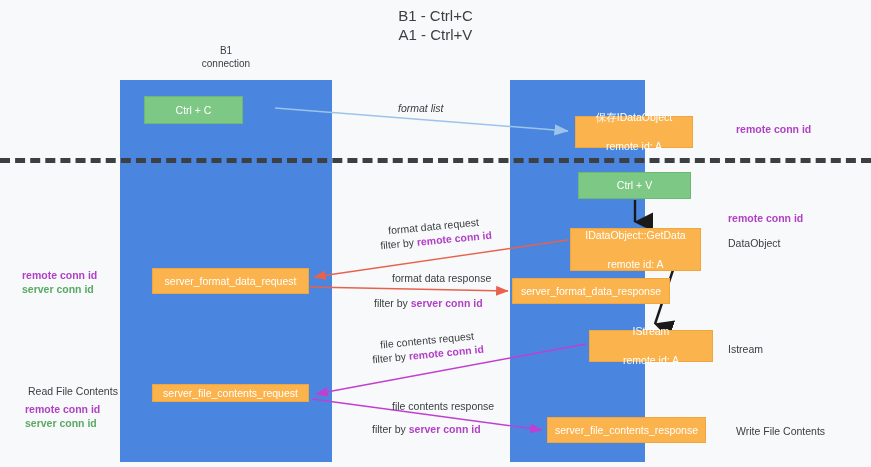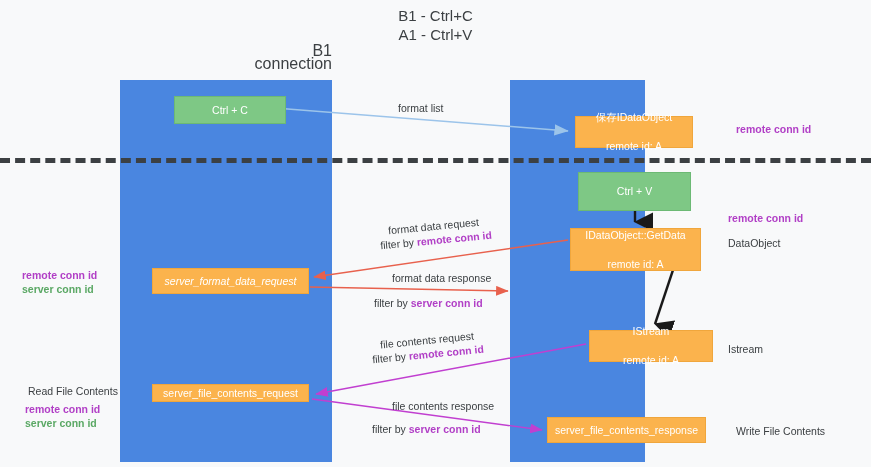--- a/index.html
+++ b/index.html
@@ -15,21 +15,21 @@
   .lane{position:absolute;background:#4a86e0;}
   #lane-b1{left:120px;top:80px;width:212px;height:382px;}
   #lane-a1{left:510px;top:80px;width:135px;height:382px;}
 
   
   #diagram-title{
     position:absolute;left:0;top:6px;width:871px;
     text-align:center;font-size:15px;color:#3c4043;line-height:19px;
   }
   .lane-head{
-    position:absolute;text-align:right;font-size:16px;
+    position:absolute;text-align:center;font-size:10px;
     color:#3c4043;line-height:13px;
   }
   #head-b1{left:120px;top:44px;width:212px;}
   #head-a1{left:510px;top:44px;width:212px;}
 
   
   #divider{
     position:absolute;left:0;top:158px;width:871px;height:0;
     border-top:5px dashed #3c4043;
   }
@@ -38,25 +38,25 @@
   .node{
     position:absolute;box-sizing:border-box;
     display:flex;flex-direction:column;align-items:center;justify-content:center;
     color:#fff;font-size:10.5px;line-height:13px;text-align:center;
   }
   .node.green{background:#7ec885;border:1px solid #6cb974;}
   .node.orange{background:#fbb košt;}
   .node.orange{background:#fbb košt;gap:16px;}
   .orange{background:#fbb34d;border:1px solid #f0a63c;}
 
-  #n-ctrlc{left:174px;top:96px;width:112px;height:28px;}
+  #n-ctrlc{left:144px;top:96px;width:99px;height:28px;}
   #n-idataobject{left:575px;top:116px;width:118px;height:32px;}
-  #n-ctrlv{left:578px;top:172px;width:113px;height:39px;}
+  #n-ctrlv{left:578px;top:172px;width:113px;height:27px;}
   #n-getdata{left:570px;top:228px;width:131px;height:43px;}
-  #n-fmtreq{left:152px;top:268px;width:157px;height:26px;font-style:italic;}
+  #n-fmtreq{left:152px;top:268px;width:157px;height:26px;}
   #n-fmtresp{left:512px;top:278px;width:158px;height:26px;}
   #n-istream{left:589px;top:330px;width:124px;height:32px;}
   #n-filereq{left:152px;top:384px;width:157px;height:18px;}
   #n-fileresp{left:547px;top:417px;width:159px;height:26px;text-align:center;}
 
   
   .side-label{position:absolute;font-size:10.5px;line-height:14px;}
   .purple{color:#b13fc6;font-weight:bold;}
   .green-txt{color:#5aa864;font-weight:bold;}
   .plain{color:#3c4043;}
@@ -65,21 +65,21 @@
   #lbl-remote-2{left:728px;top:211px;}
   #lbl-dataobject{left:728px;top:236px;}
   #lbl-istream{left:728px;top:342px;}
   #lbl-write{left:736px;top:424px;}
   #lbl-left-mid{left:22px;top:268px;text-align:left;}
   #lbl-read{left:28px;top:384px;}
   #lbl-left-bot{left:25px;top:402px;text-align:left;}
 
   
   .edge-label{position:absolute;font-size:10.5px;color:#3c4043;white-space:nowrap;}
-  #el-formatlist{left:398px;top:102px;}
+  #el-formatlist{left:398px;top:102px;font-style:italic;}
   #el-fdr1{left:388px;top:220px;transform:rotate(-5.5deg);}
   #el-fdr2{left:380px;top:234px;transform:rotate(-5.5deg);}
   #el-fdres1{left:392px;top:272px;}
   #el-fdres2{left:374px;top:297px;}
   #el-fcr1{left:380px;top:334px;transform:rotate(-5.5deg);}
   #el-fcr2{left:372px;top:348px;transform:rotate(-5.5deg);}
   #el-fcres1{left:392px;top:400px;}
   #el-fcres2{left:372px;top:423px;}
 
   svg#edges{position:absolute;left:0;top:0;width:871px;height:467px;pointer-events:none;}
@@ -151,20 +151,23 @@
 
   <div class="node orange" id="n-getdata">
     <span>IDataObject::GetData</span>
     <span>remote id: A</span>
   </div>
 
   <div class="node orange" id="n-fmtreq">
     <span>server_format_data_request</span>
   </div>
 
+  <div class="node orange" id="n-fmtresp">
+    <span>server_format_data_response</span>
+  </div>
 
   <div class="node orange" id="n-istream">
     <span>IStream</span>
     <span>remote id: A</span>
   </div>
 
   <div class="node orange" id="n-filereq">
     <span>server_file_contents_request</span>
   </div>
 

